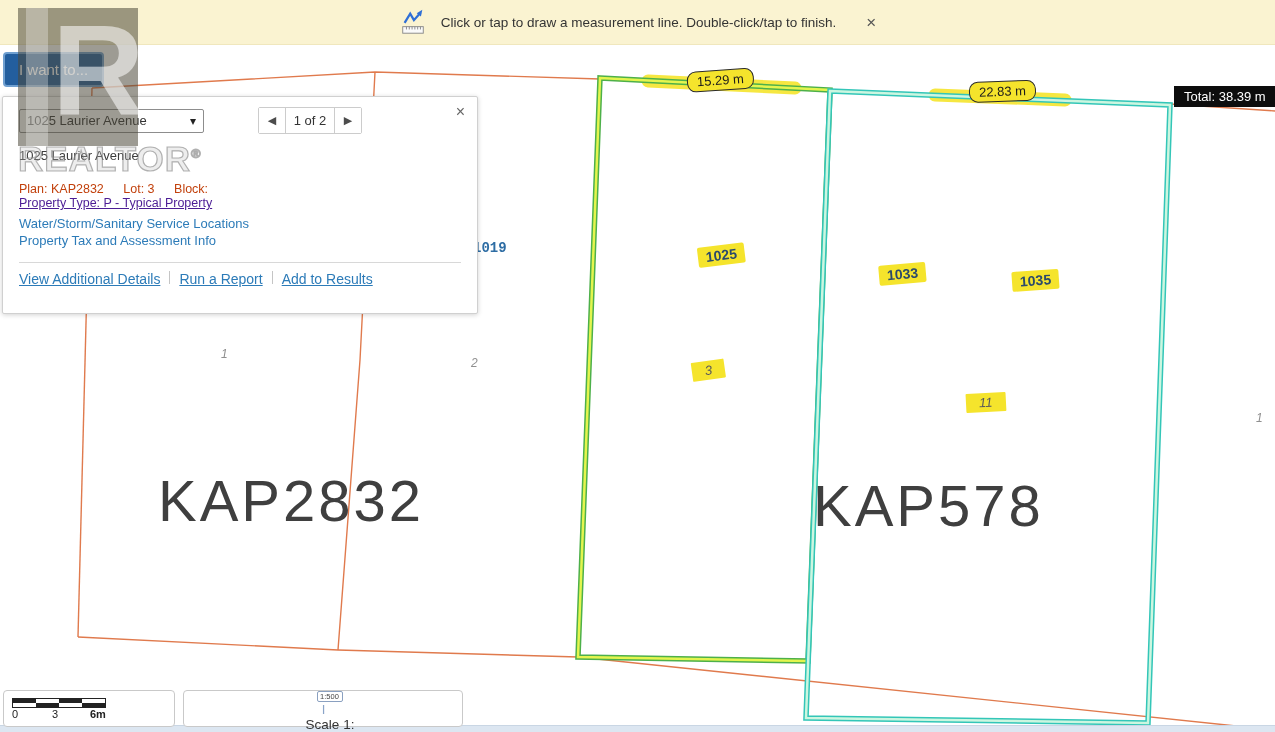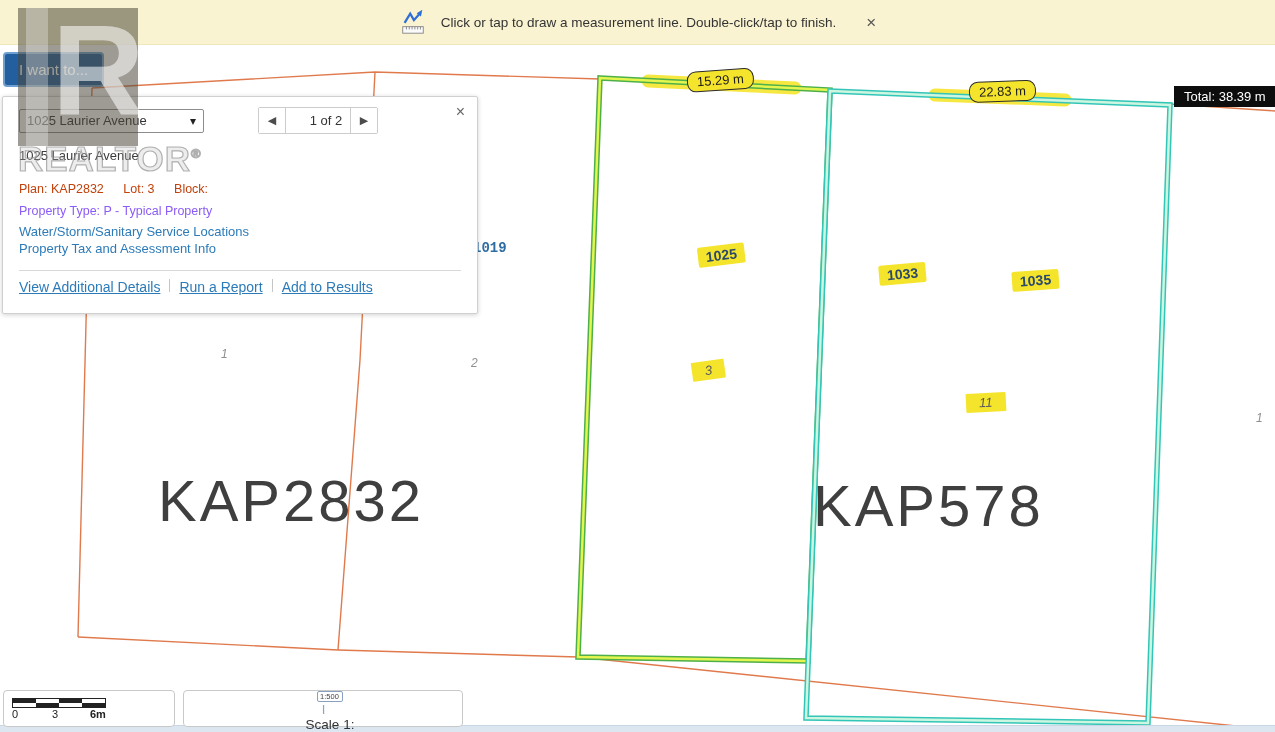--- a/index.html
+++ b/index.html
@@ -58,26 +58,26 @@
          box-shadow:0 1px 5px rgba(0,0,0,.18);box-sizing:border-box;padding:10px 16px;}
   .popup-row{display:flex;align-items:center;}
   .selbox{width:185px;height:24px;border:1px solid #8d8d8d;border-radius:2px;background:#fff;
           display:flex;align-items:center;justify-content:space-between;
           padding:0 7px;font-size:13px;color:#333;cursor:pointer;box-sizing:border-box;}
   .chev{font-size:12px;color:#222;}
   .pager{display:flex;margin-left:54px;border:1px solid #ccc;border-radius:2px;height:25px;}
   .pager-btn{width:26px;display:flex;align-items:center;justify-content:center;
              font-size:11px;color:#4c4c4c;cursor:pointer;background:#fff;}
   .pager-cur{width:48px;display:flex;align-items:center;justify-content:center;
-             font-size:13px;color:#333;border-left:1px solid #ccc;border-right:1px solid #ccc;padding-left:16px;}
+             font-size:13px;color:#333;border-left:1px solid #ccc;border-right:1px solid #ccc;}
   .popup-close{position:absolute;right:12px;top:6px;font-size:16px;color:#666;cursor:pointer;}
   .popup-title{margin-top:14px;font-size:13px;color:#3c3c3c;}
   .popup-plan{margin-top:19px;font-size:12.5px;color:#c2410c;}
   .popup-plan span{margin-right:16px;}
-  .popup-type{margin-top:8px;font-size:12.5px;color:#8b5cf6;}
+  .popup-type{margin-top:0;font-size:12.5px;color:#4c1d95;text-decoration:underline;}
   .popup-links{margin-top:5px;}
   .popup-link{display:block;font-size:13px;color:var(--link_blue);line-height:17px;
               text-decoration:none;cursor:pointer;}
   .popup-div{border:none;border-top:1px solid #d8d8d8;margin:13px 0 8px 0;}
   .popup-actions{font-size:14px;display:flex;align-items:flex-start;}
   .action-link{color:var(--link_blue);text-decoration:underline;cursor:pointer;}
   .action-sep{width:1px;height:13px;background:#c5c5c5;margin:0 9px;}
 
   
   .ctl-box{position:absolute;background:#fff;border:1px solid #c9c9c9;border-radius:4px;

